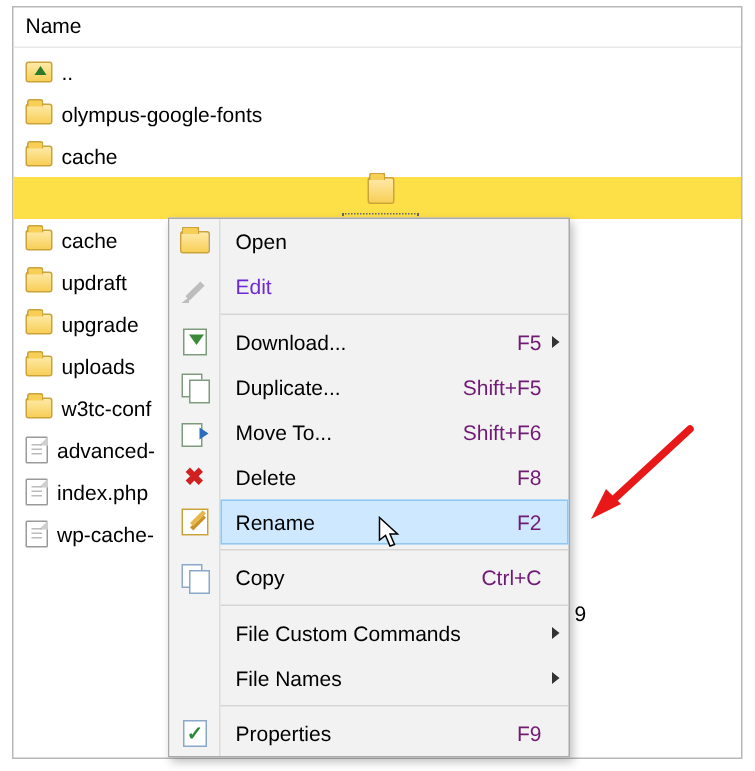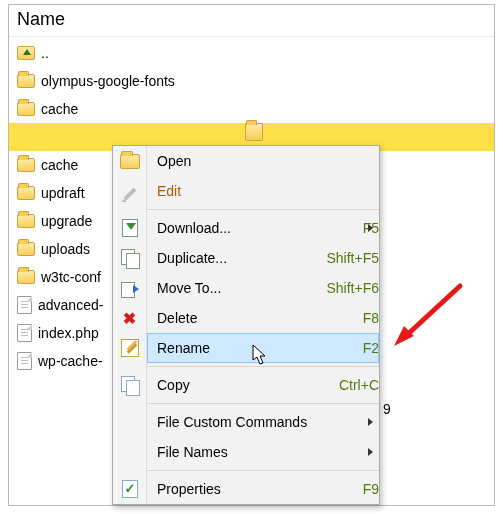--- a/index.html
+++ b/index.html
@@ -14,21 +14,21 @@
     overflow: hidden;
   }
   .panel {
     position: absolute;
     left: 8px; top: 4px; right: 8px; bottom: 8px;
     border: 1px solid #b8b8b8;
     background: #fff;
   }
   .header {
     padding: 4px 8px 6px 8px;
-    font-size: 18px;
+    font-size: 14px;
     border-bottom: 1px solid #e8e8e8;
   }
   .list {
     padding-top: 2px;
   }
   .row {
     display: flex;
     align-items: center;
     height: 28px;
     padding: 0 4px 0 8px;
@@ -105,27 +105,27 @@
     border-right: 1px solid #dcdcdc;
     display:flex; flex-direction:column;
   }
   .items { flex:1; }
   .mi {
     display:flex; align-items:center;
     height: 30px;
     position:relative;
   }
   .mi .mlabel { flex:1; padding-left:10px; font-size:14px; }
-  .mi .hotkey { font-size:14px; color:#4d7c0f; }
+  .mi .hotkey { padding-right: 18px; font-size:14px; color:#701a75; }
   .mi .arrow {
     position:absolute; right:6px; top:50%; transform:translateY(-50%);
     width:0;height:0; border-top:4px solid transparent; border-bottom:4px solid transparent;
     border-left:5px solid #333;
   }
-  .mi.disabled .mlabel, .mi.disabled .hotkey { color:#a16207; }
+  .mi.disabled .mlabel, .mi.disabled .hotkey { color:#6d28d9; }
   .mi.hover {
     background:#cde8ff;
     outline:1px solid #8ec7f5;
     outline-offset:-1px;
   }
   .sep {
     height:1px; background:#d6d6d6; margin: 3px 0 3px 0;
   }
   .icell {
     height:30px; display:flex; align-items:center; justify-content:center;

